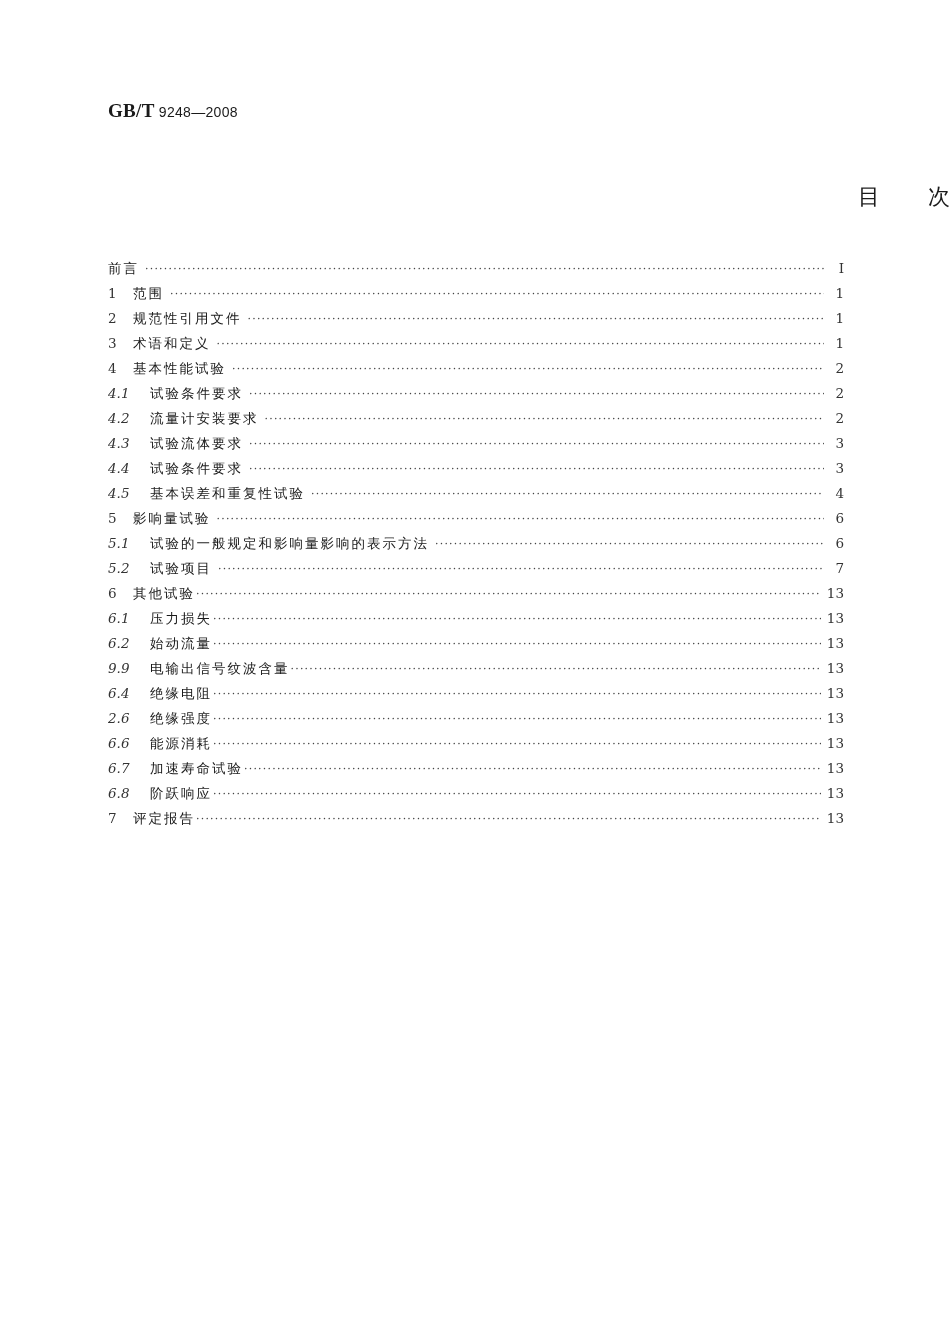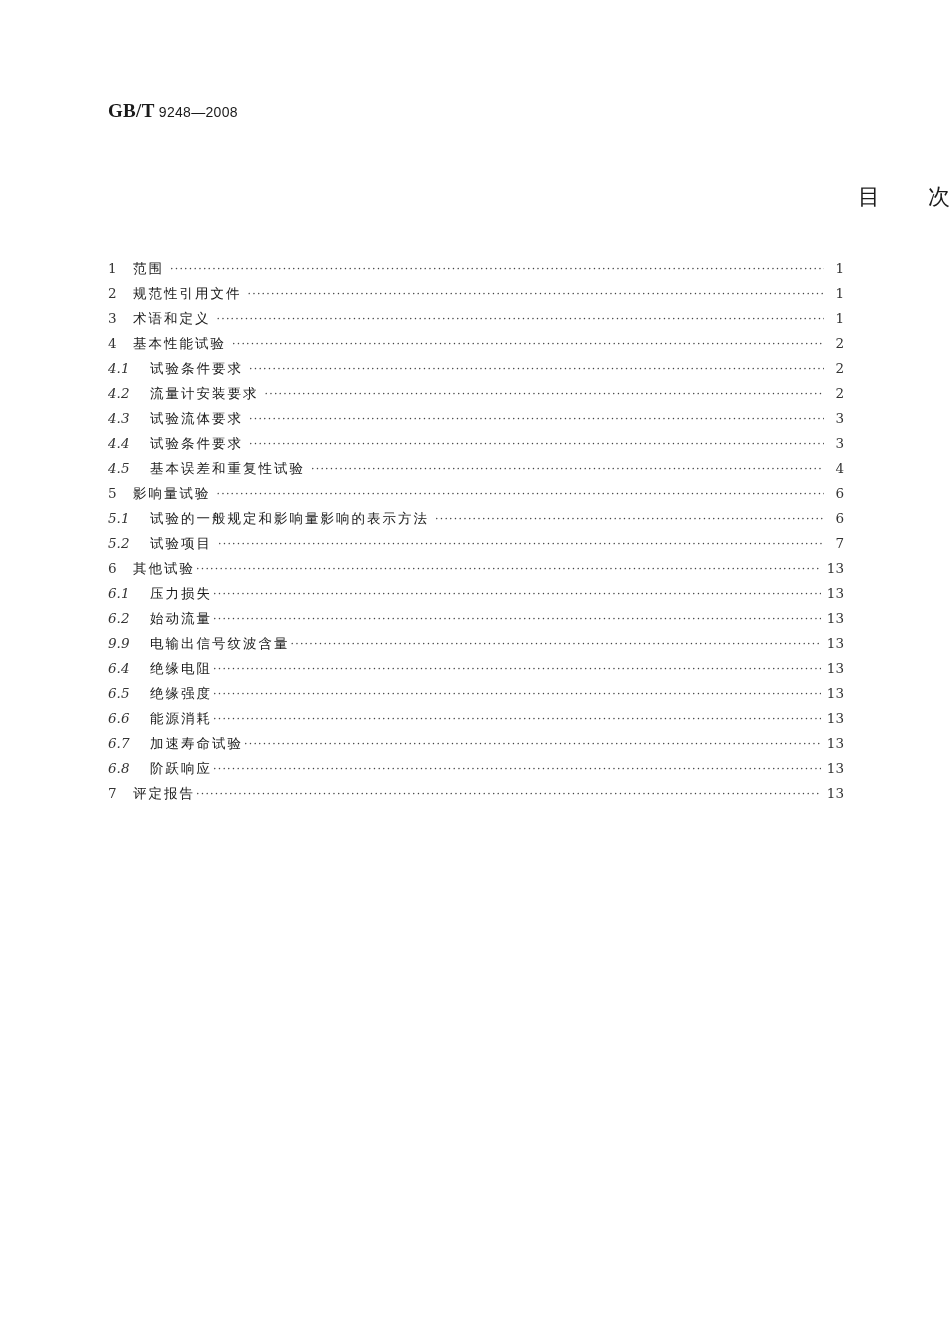--- a/index.html
+++ b/index.html
@@ -29,20 +29,26 @@
 
 <div class="std-code">
   <b>GB/T</b>&nbsp;<span>9248—2008</span>
 </div>
 
 <div class="title">
   <span>目</span><span class="gap"></span><span>次</span>
 </div>
 
 <div class="toc" id="toc">
+    <div class="row">
+      <span class="num none"></span>
+      <span class="label">前言</span>
+      <span class="leader"></span>
+      <span class="page">I</span>
+    </div>
     <div class="row">
       <span class="num lvl1">1</span>
       <span class="label">范围</span>
       <span class="leader"></span>
       <span class="page">1</span>
     </div>
     <div class="row">
       <span class="num lvl1">2</span>
       <span class="label">规范性引用文件</span>
       <span class="leader"></span>
@@ -132,21 +138,21 @@
       <span class="leader tight"></span>
       <span class="page">13</span>
     </div>
     <div class="row">
       <span class="num lvl2">6.4</span>
       <span class="label">绝缘电阻</span>
       <span class="leader tight"></span>
       <span class="page">13</span>
     </div>
     <div class="row">
-      <span class="num lvl2">6.5</span>
+      <span class="num lvl2">2.6</span>
       <span class="label">绝缘强度</span>
       <span class="leader tight"></span>
       <span class="page">13</span>
     </div>
     <div class="row">
       <span class="num lvl2">6.6</span>
       <span class="label">能源消耗</span>
       <span class="leader tight"></span>
       <span class="page">13</span>
     </div>

